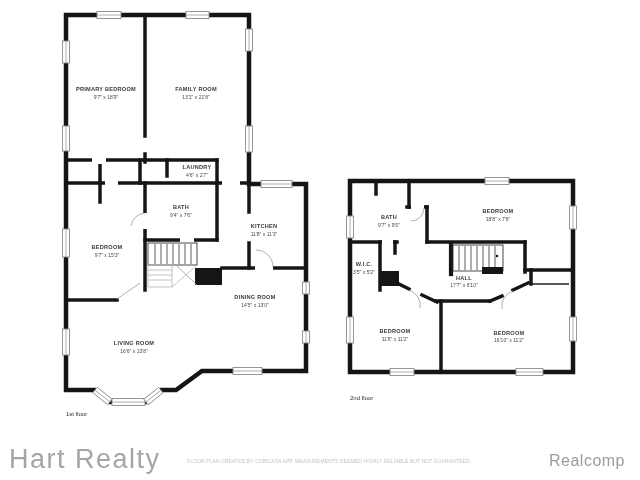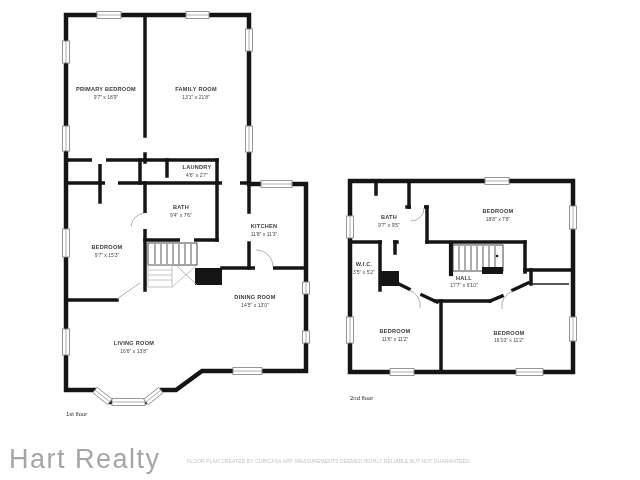--- a/index.html
+++ b/index.html
@@ -208,14 +208,15 @@
         <text class="roomdims" x="395" y="340.5">11'6" x 11'2"</text>
         <text class="roomname" x="509" y="334.5">BEDROOM</text>
         <text class="roomdims" x="509" y="342">16'10" x 11'2"</text>
         <text class="floorlabel" x="350" y="400">2nd floor</text>
       </g>
     </g>
   </svg>
 
   <div class="brand">Hart Realty</div>
   <div class="disclaimer">FLOOR PLAN CREATED BY CUBICASA APP. MEASUREMENTS DEEMED HIGHLY RELIABLE BUT NOT GUARANTEED.</div>
+  <div class="attribution">Realcomp</div>
 
 </div>
 
 </body></html>

